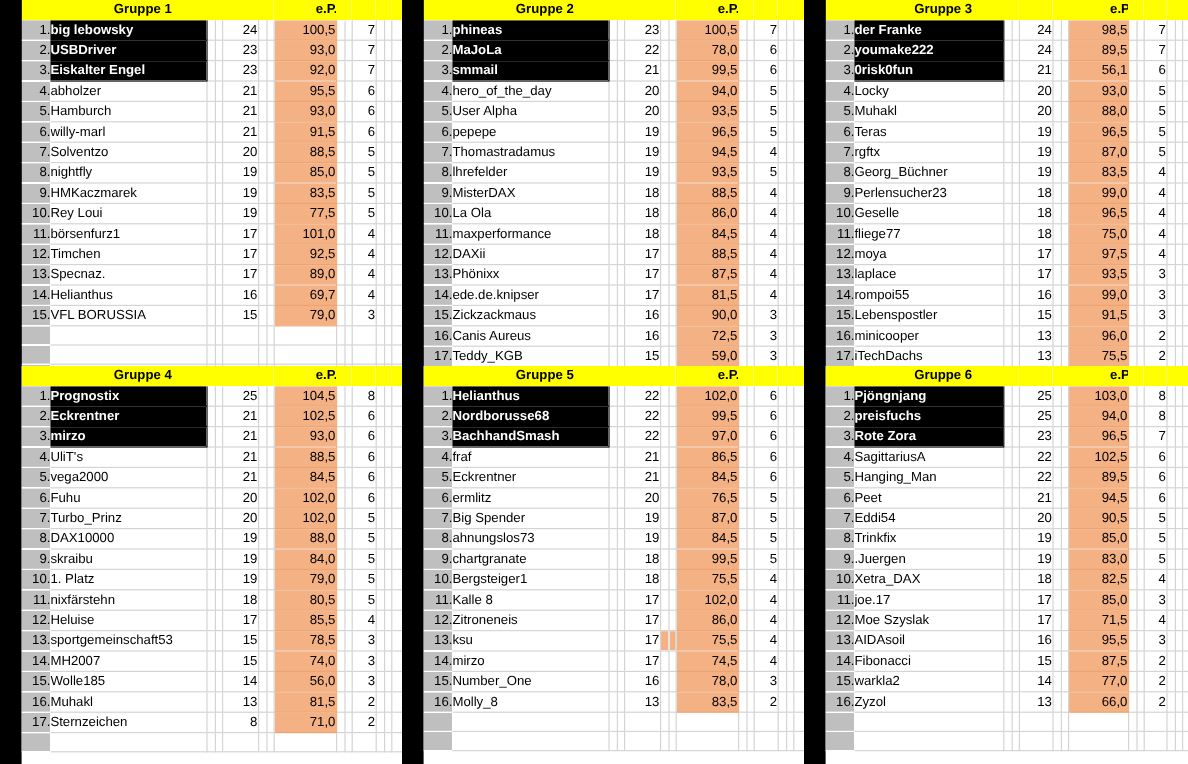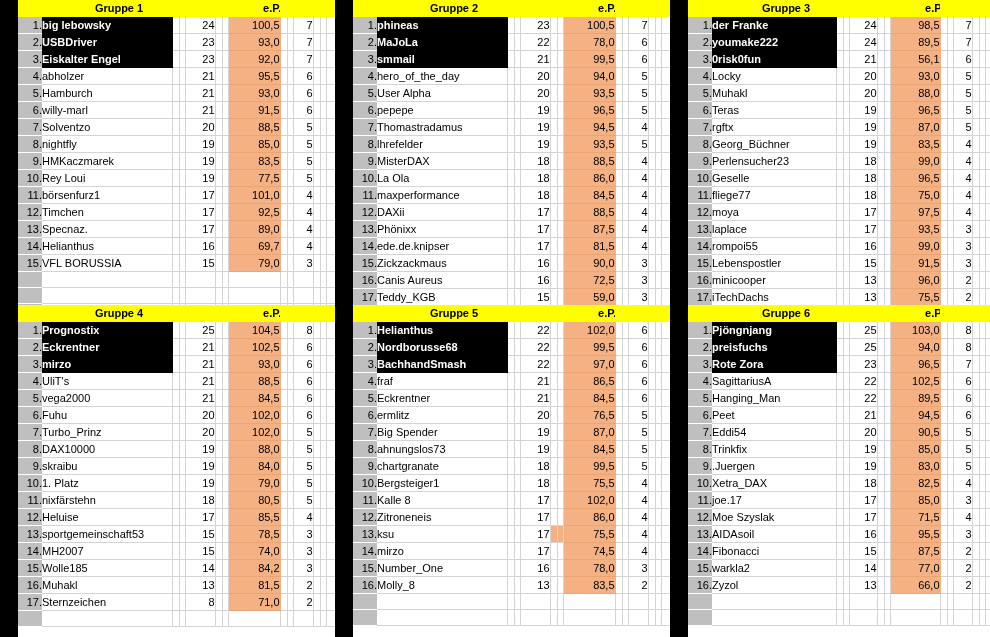--- a/index.html
+++ b/index.html
@@ -1311,21 +1311,21 @@
             <td class="num gridline">0</td>
           </tr>
           <tr>
             <td class="rank">15.</td>
             <td class="name">Wolle185</td>
             <td class="sp gridline"></td>
             <td class="sp gridline"></td>
             <td class="num gridline">14</td>
             <td class="sp gridline"></td>
             <td class="sp gridline"></td>
-            <td class="ep">84,2</td>
+            <td class="ep">56,0</td>
             <td class="sp gridline"></td>
             <td class="sp gridline"></td>
             <td class="num gridline">3</td>
             <td class="sp gridline"></td>
             <td class="sp gridline"></td>
             <td class="num gridline">1</td>
           </tr>
           <tr>
             <td class="rank">16.</td>
             <td class="name">Muhakl</td>

